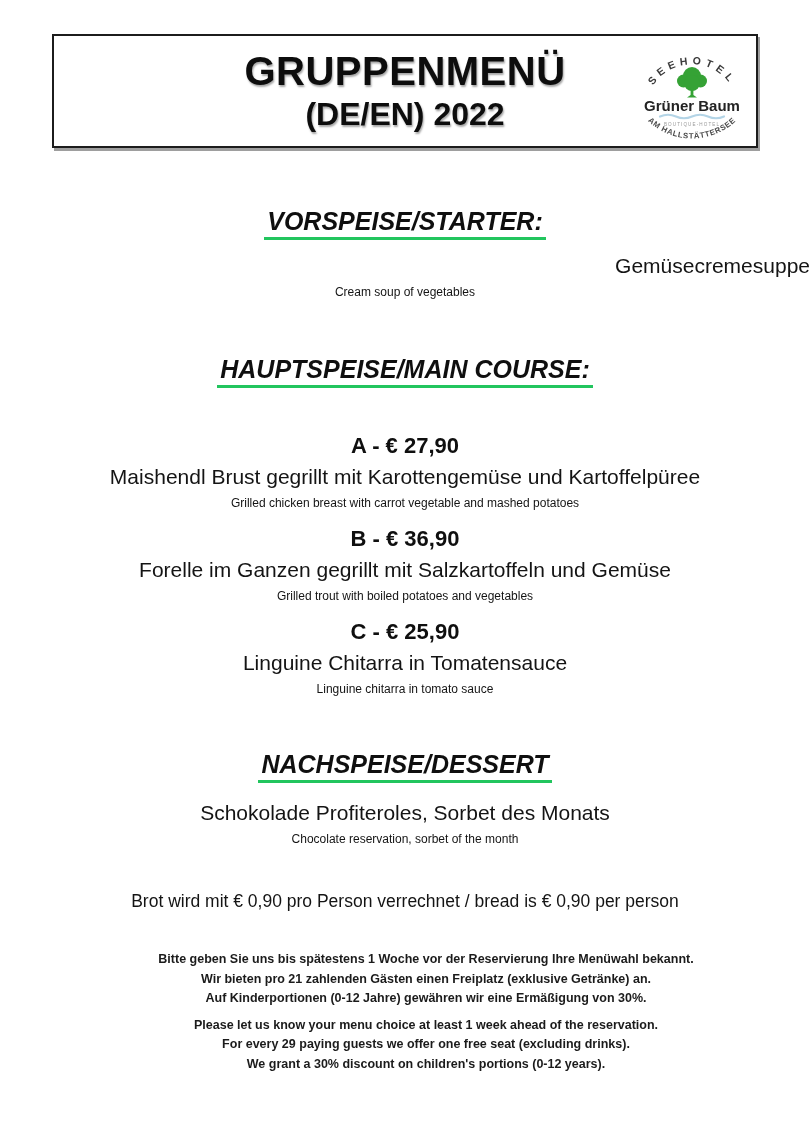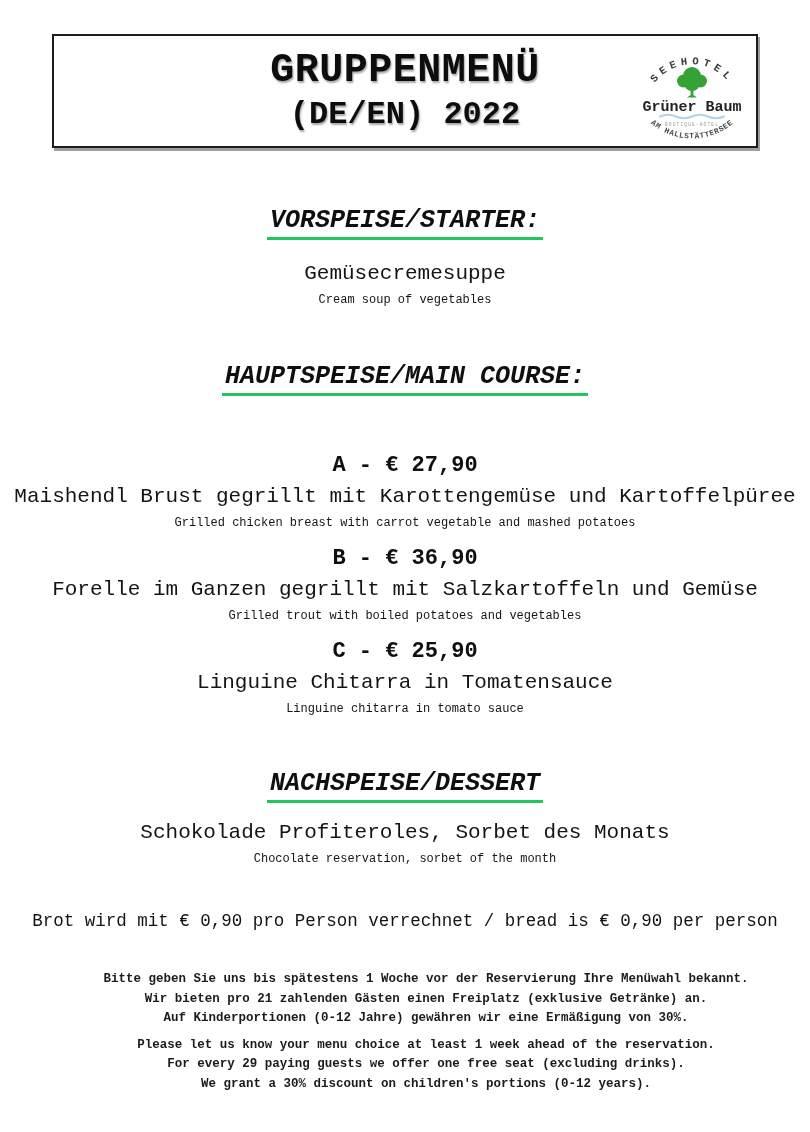--- a/index.html
+++ b/index.html
@@ -10,21 +10,20 @@
   }
   .page {
     position: relative;
     width: 810px;
     height: 1132px;
     margin: 0 auto;
     background: #ffffff;
     overflow: hidden;
     padding-top: 34px;
     text-align: center;
-    font-family: Liberation Mono, monospace;
   }
   
   .header-box {
     position: relative;
     width: 706px;
     height: 114px;
     margin: 0 auto;
     border: 2px solid #1c1c1c;
     box-shadow: 2px 3px 0 rgba(0,0,0,0.38);
     background: #ffffff;
@@ -69,31 +68,31 @@
     color: #0f0f0f;
     border-bottom: 3px solid #22c55e;
     padding: 0 3px 1px 3px;
   }
   .mt-starter { margin-top: 58px; }
   .mt-main    { margin-top: 50px; }
   .mt-dessert { margin-top: 48px; }
   
   .dish-de { font-size: 21px; line-height: 27px; color: #141414; }
   .dish-en { font-size: 12px; line-height: 23px; color: #141414; }
-  .starter-de { margin-top: 20px; }
+  .starter-de { margin-top: 12px; text-align: right; }
   .dessert-de { margin-top: 16px; }
   .gap-2 { margin-top: 2px; }
   .price {
     font-size: 22px;
     font-weight: bold;
     line-height: 28px;
     color: #0f0f0f;
   }
   .option { margin-top: 10px; }
-  .option-a { margin-top: 56px; }
+  .option-a { margin-top: 44px; }
   .option-c { }
   .option .dish-de { margin-top: 3px; }
   .option .dish-en { margin-top: 2px; }
   
   .bread-note {
     margin-top: 38px;
     font-size: 17.5px;
     line-height: 25px;
     color: #141414;
   }

